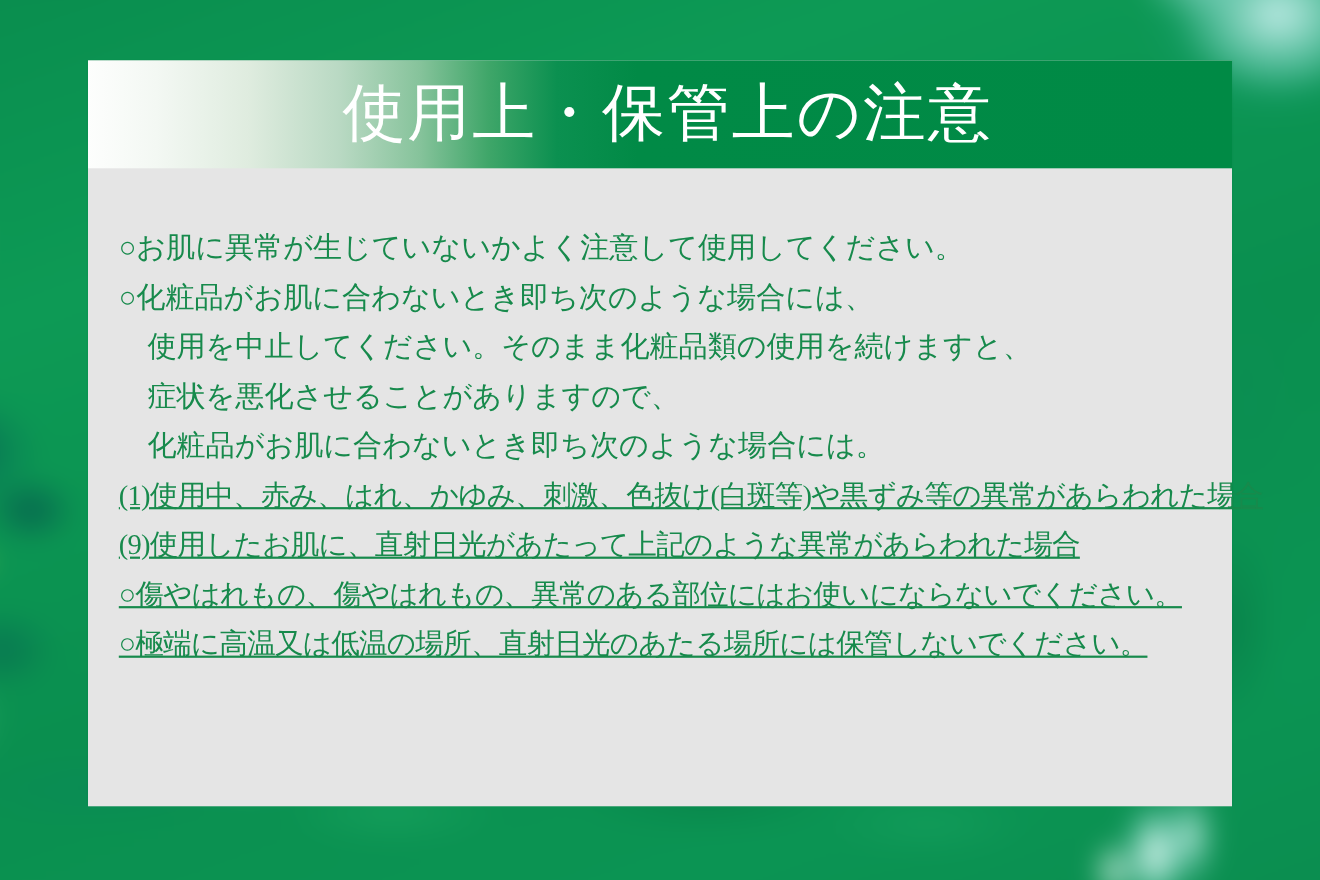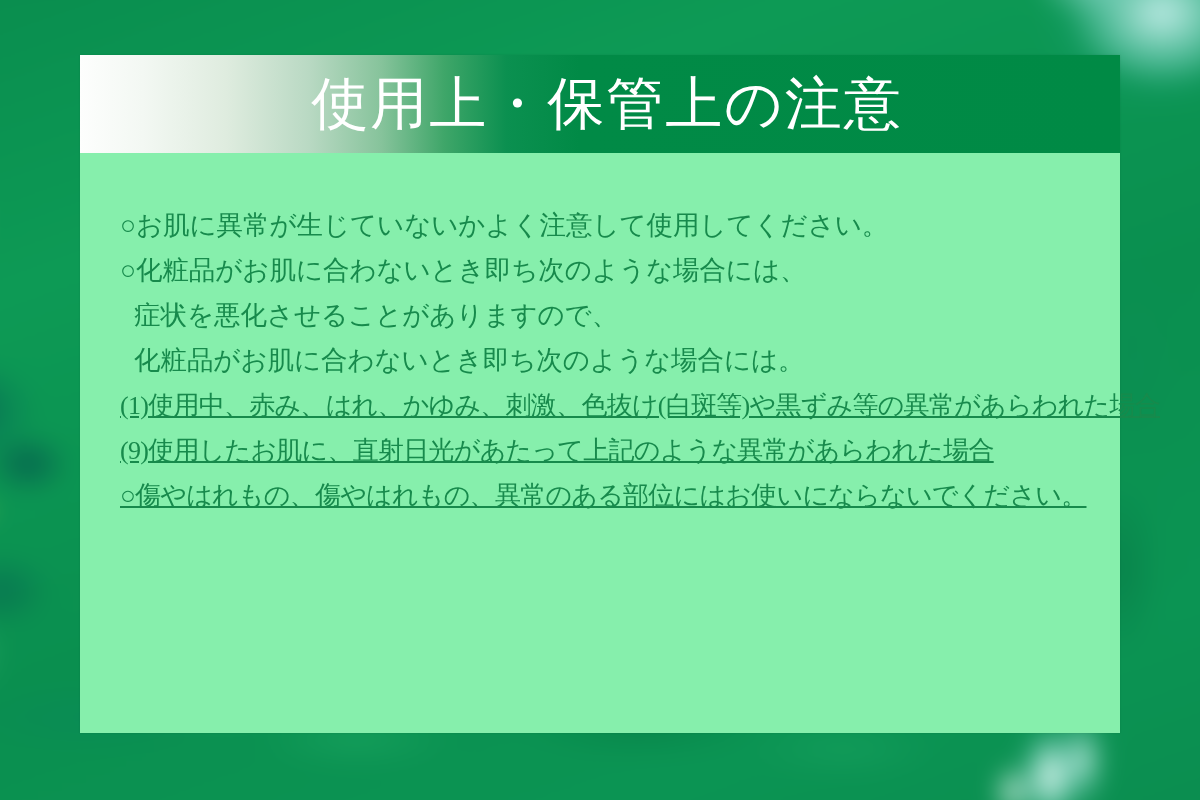--- a/index.html
+++ b/index.html
@@ -71,21 +71,21 @@
     transform: scale(1.06);
   }
 
   
   .card {
     position: absolute;
     left: 80px;
     top: 55px;
     width: 1040px;
     height: 678px;
-    background: #86efac;
+    background: #e5e5e5;
     box-shadow: 0 0 2px rgba(0,0,0,0.10);
   }
 
   
   .header-bar {
     position: relative;
     height: 98px;
     width: 100%;
     background: linear-gradient(to right,
         #fdfefd 0%,
@@ -127,21 +127,21 @@
     list-style: none;
   }
 
   .notice-line {
     color: #178a4c;
     font-family: "Liberation Serif", "DejaVu Serif", serif;
     font-size: 26.5px;
     line-height: 45px;
     height: 45px;
     white-space: nowrap;
-    padding-left: 40px;
+    padding-left: 28px;
     letter-spacing: -0.002em;
   }
 
   
   .notice-line.indent {
     padding-left: 54px;
   }
 
   
   .notice-line.condensed {
@@ -160,22 +160,24 @@
   <div class="card">
 
     <div class="header-bar">
       <div class="header-title">使用上・保管上の注意</div>
     </div>
 
     <div class="card-body">
       <ul class="notice-list">
         <li class="notice-line">○お肌に異常が生じていないかよく注意して使用してください。</li>
         <li class="notice-line">○化粧品がお肌に合わないとき即ち次のような場合には、</li>
+        <li class="notice-line indent">使用を中止してください。そのまま化粧品類の使用を続けますと、</li>
         <li class="notice-line indent">症状を悪化させることがありますので、</li>
         <li class="notice-line indent">化粧品がお肌に合わないとき即ち次のような場合には。</li>
         <li class="notice-line condensed">(1)使用中、赤み、はれ、かゆみ、刺激、色抜け(白斑等)や黒ずみ等の異常があらわれた場合</li>
         <li class="notice-line condensed">(9)使用したお肌に、直射日光があたって上記のような異常があらわれた場合</li>
         <li class="notice-line condensed">○傷やはれもの、傷やはれもの、異常のある部位にはお使いにならないでください。</li>
+        <li class="notice-line condensed">○極端に高温又は低温の場所、直射日光のあたる場所には保管しないでください。</li>
       </ul>
     </div>
 
   </div>
 </div>
 
 </body></html>

